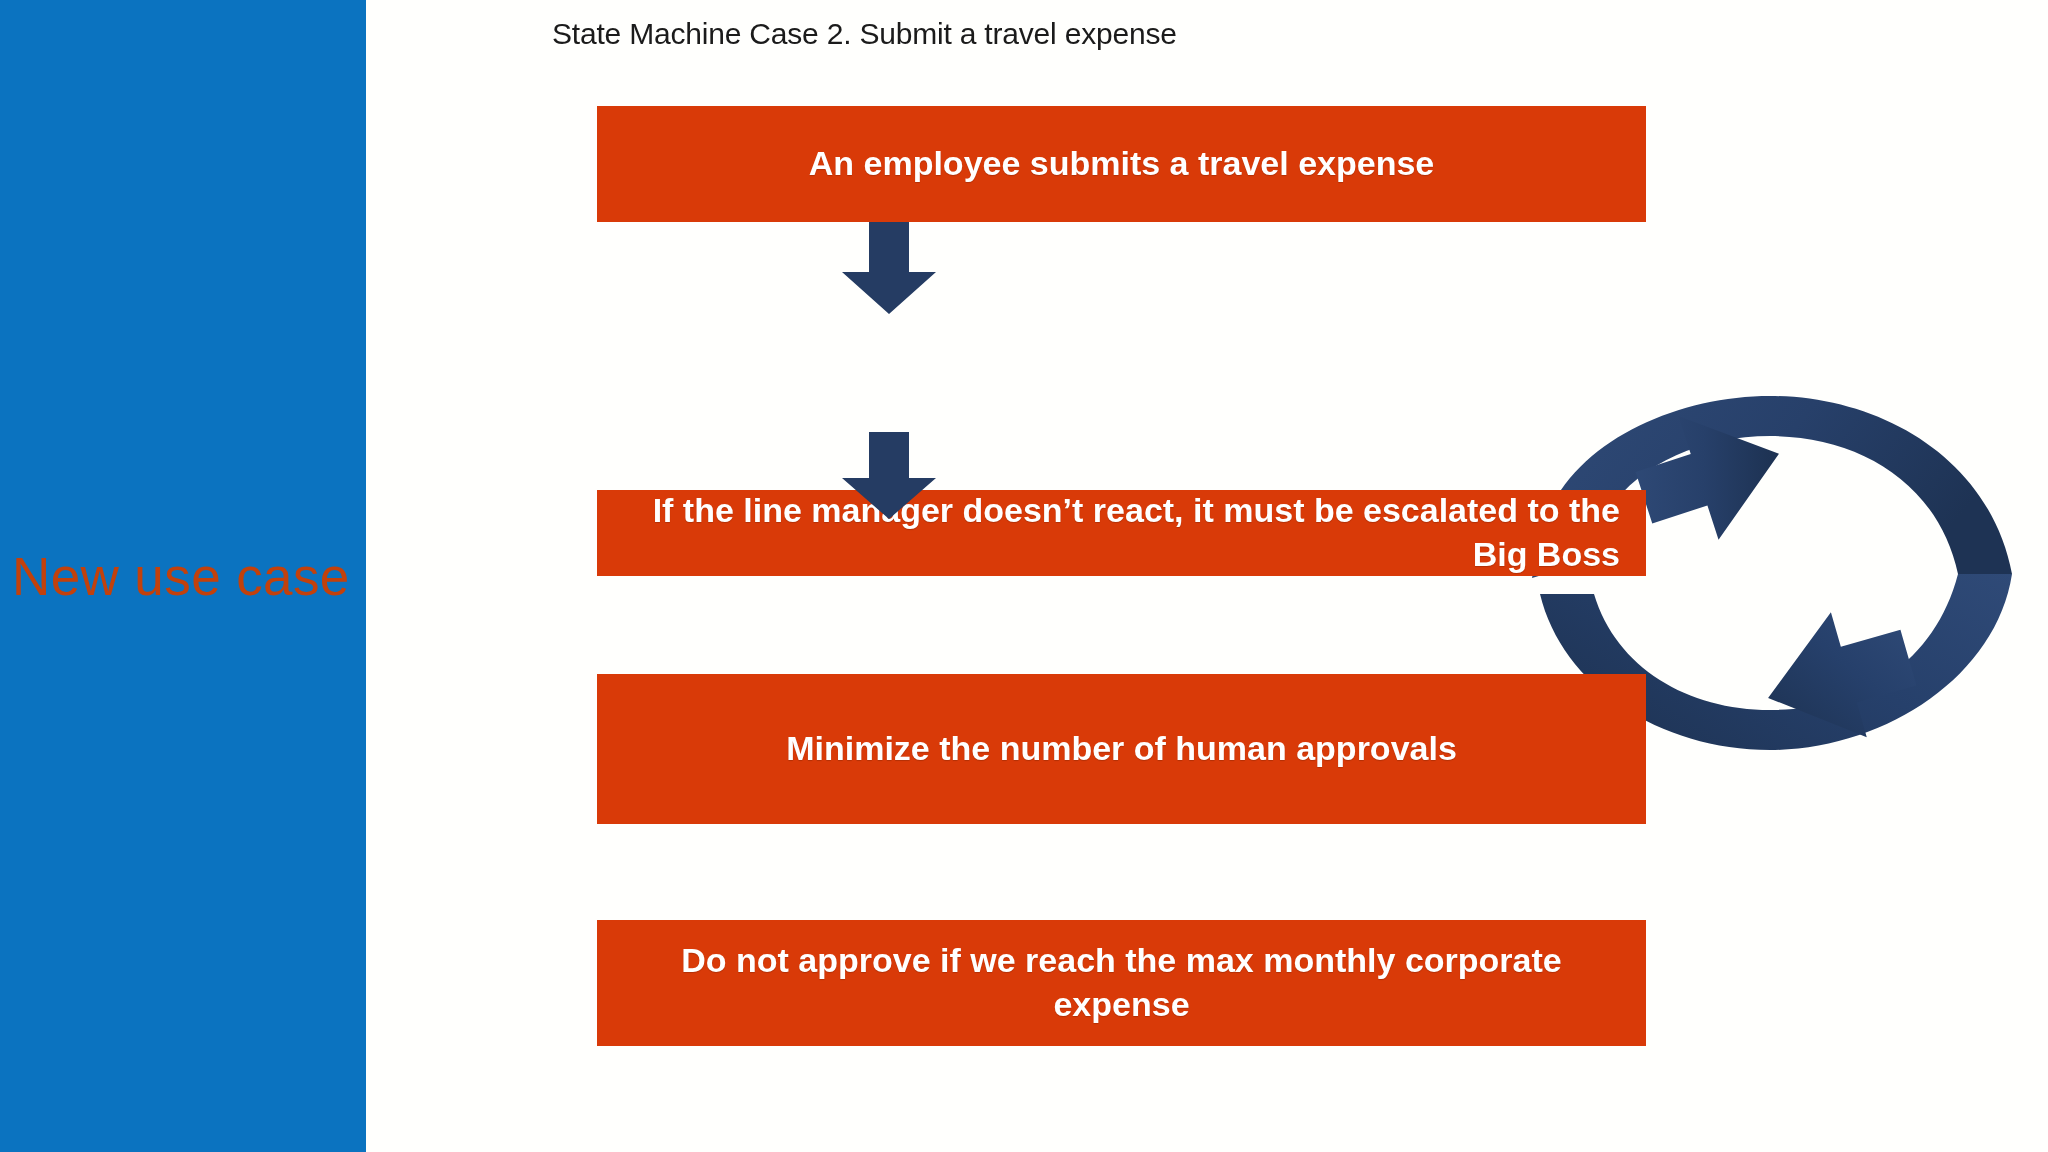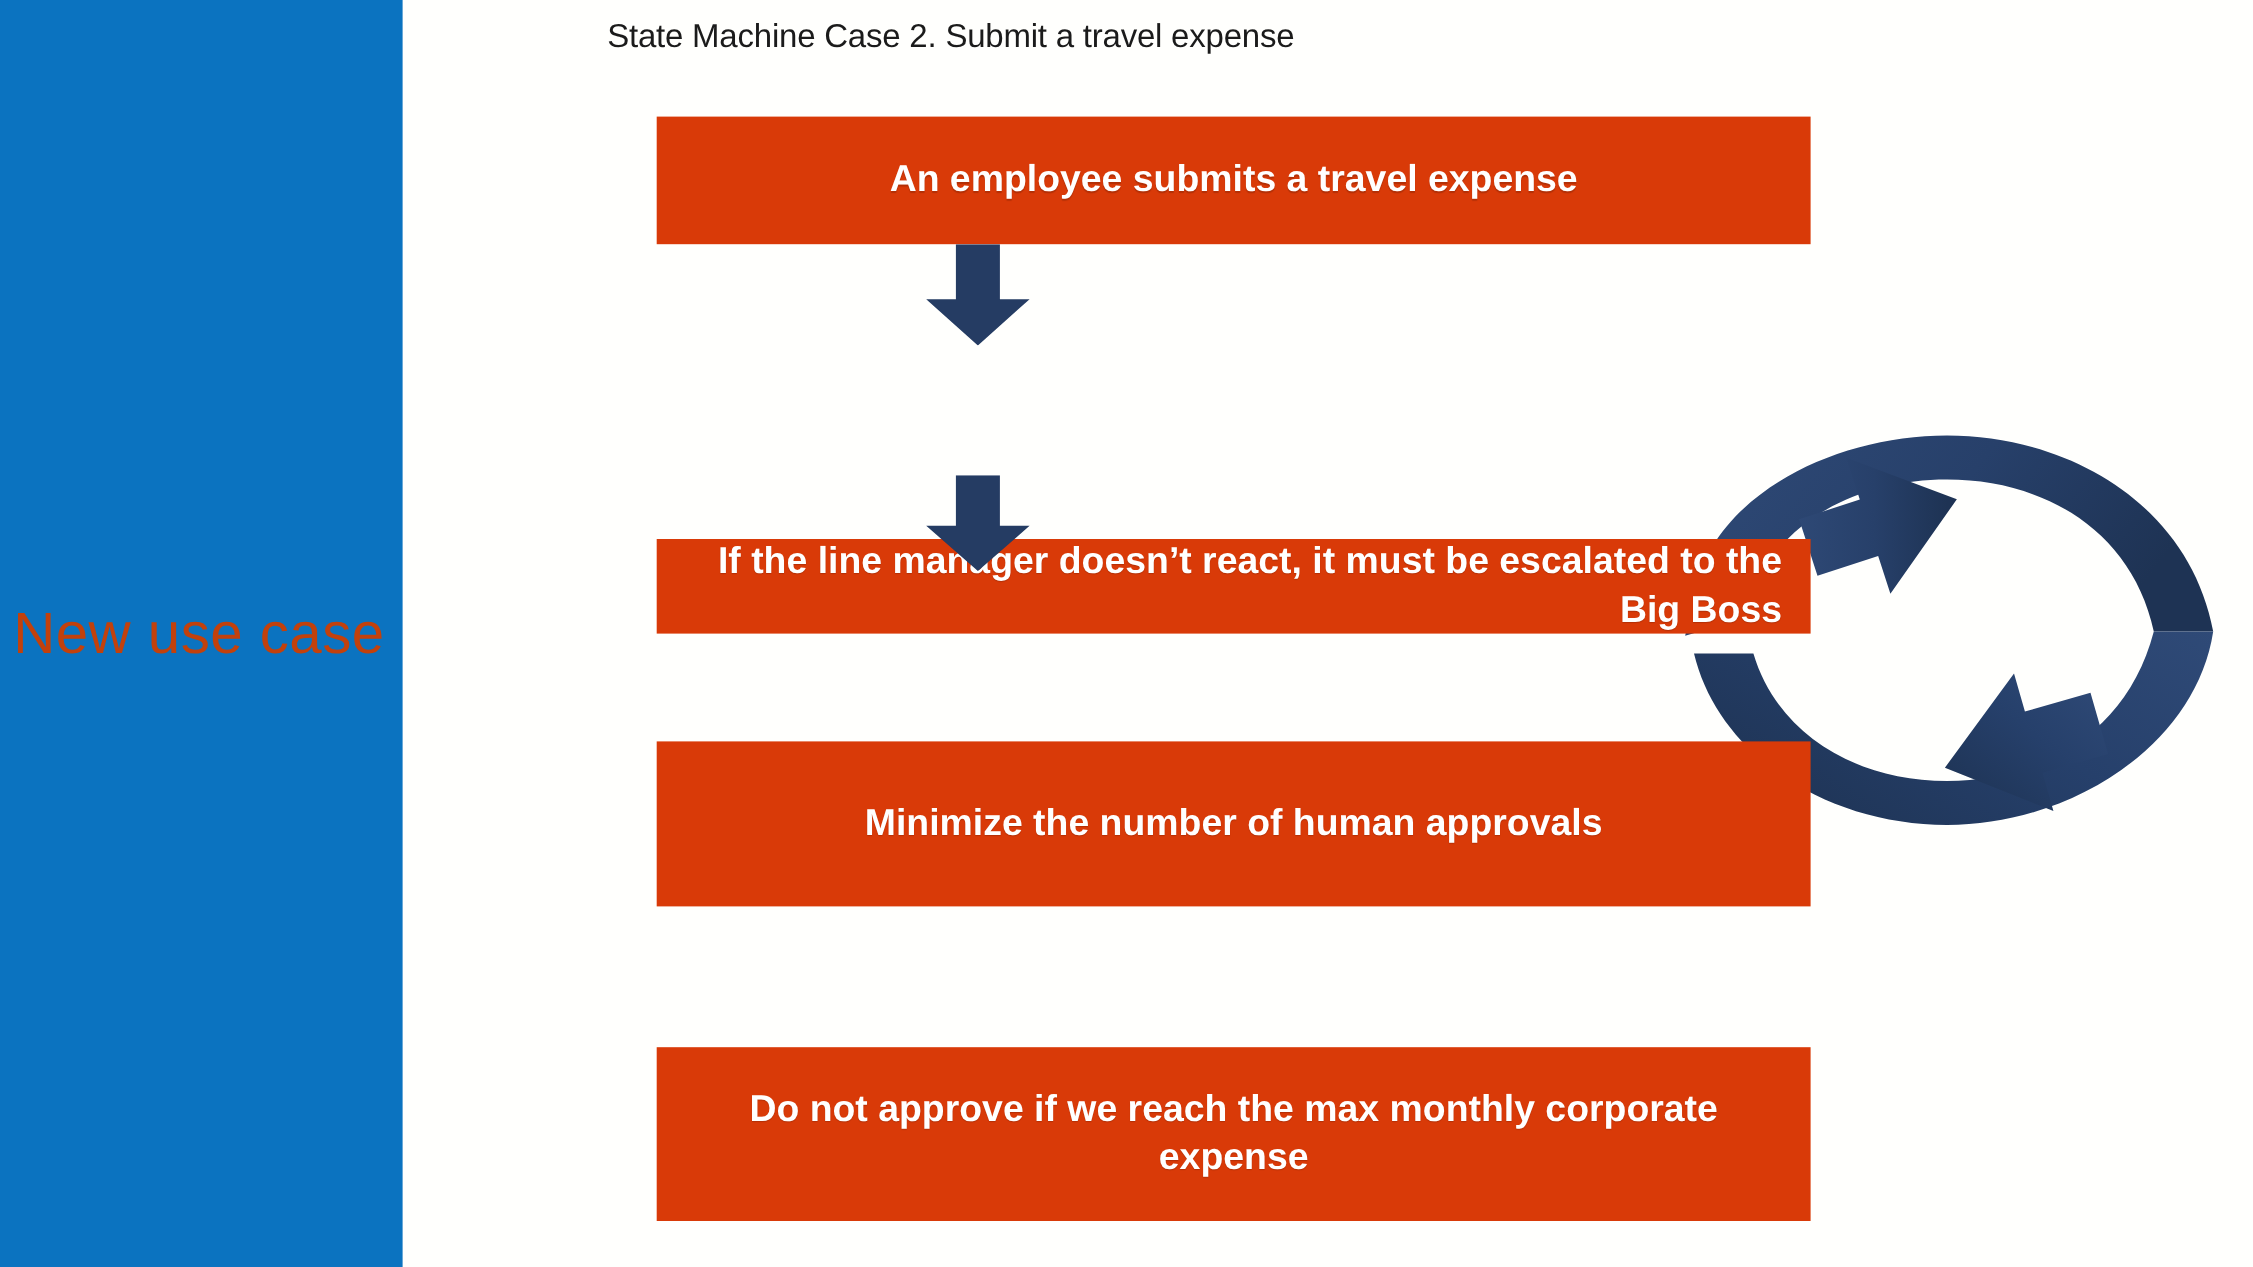--- a/index.html
+++ b/index.html
@@ -76,21 +76,21 @@
     box-sizing: border-box;
     padding: 4px 26px;
     text-shadow: 0 1px 1px rgba(0,0,0,0.18);
     font-family: "Liberation Sans", sans-serif;
     margin-left: 47px;
   }
   .box-1 { top: 106px; height: 116px; }
   .box-2 { top: 313px; height: 119px; }
   .box-3 { top: 490px; height: 86px; text-align: right; }
   .box-4 { top: 674px; height: 150px; }
-  .box-5 { top: 952px; height: 158px; }
+  .box-5 { top: 920px; height: 126px; }
 
   
   .down-arrow {
     position: absolute;
     left: 824px;
     width: 130px;
   }
   .down-arrow svg { display: block; }
   .arrow-1 { top: 222px; height: 92px; }
   .arrow-2 { top: 432px; height: 87px; }

